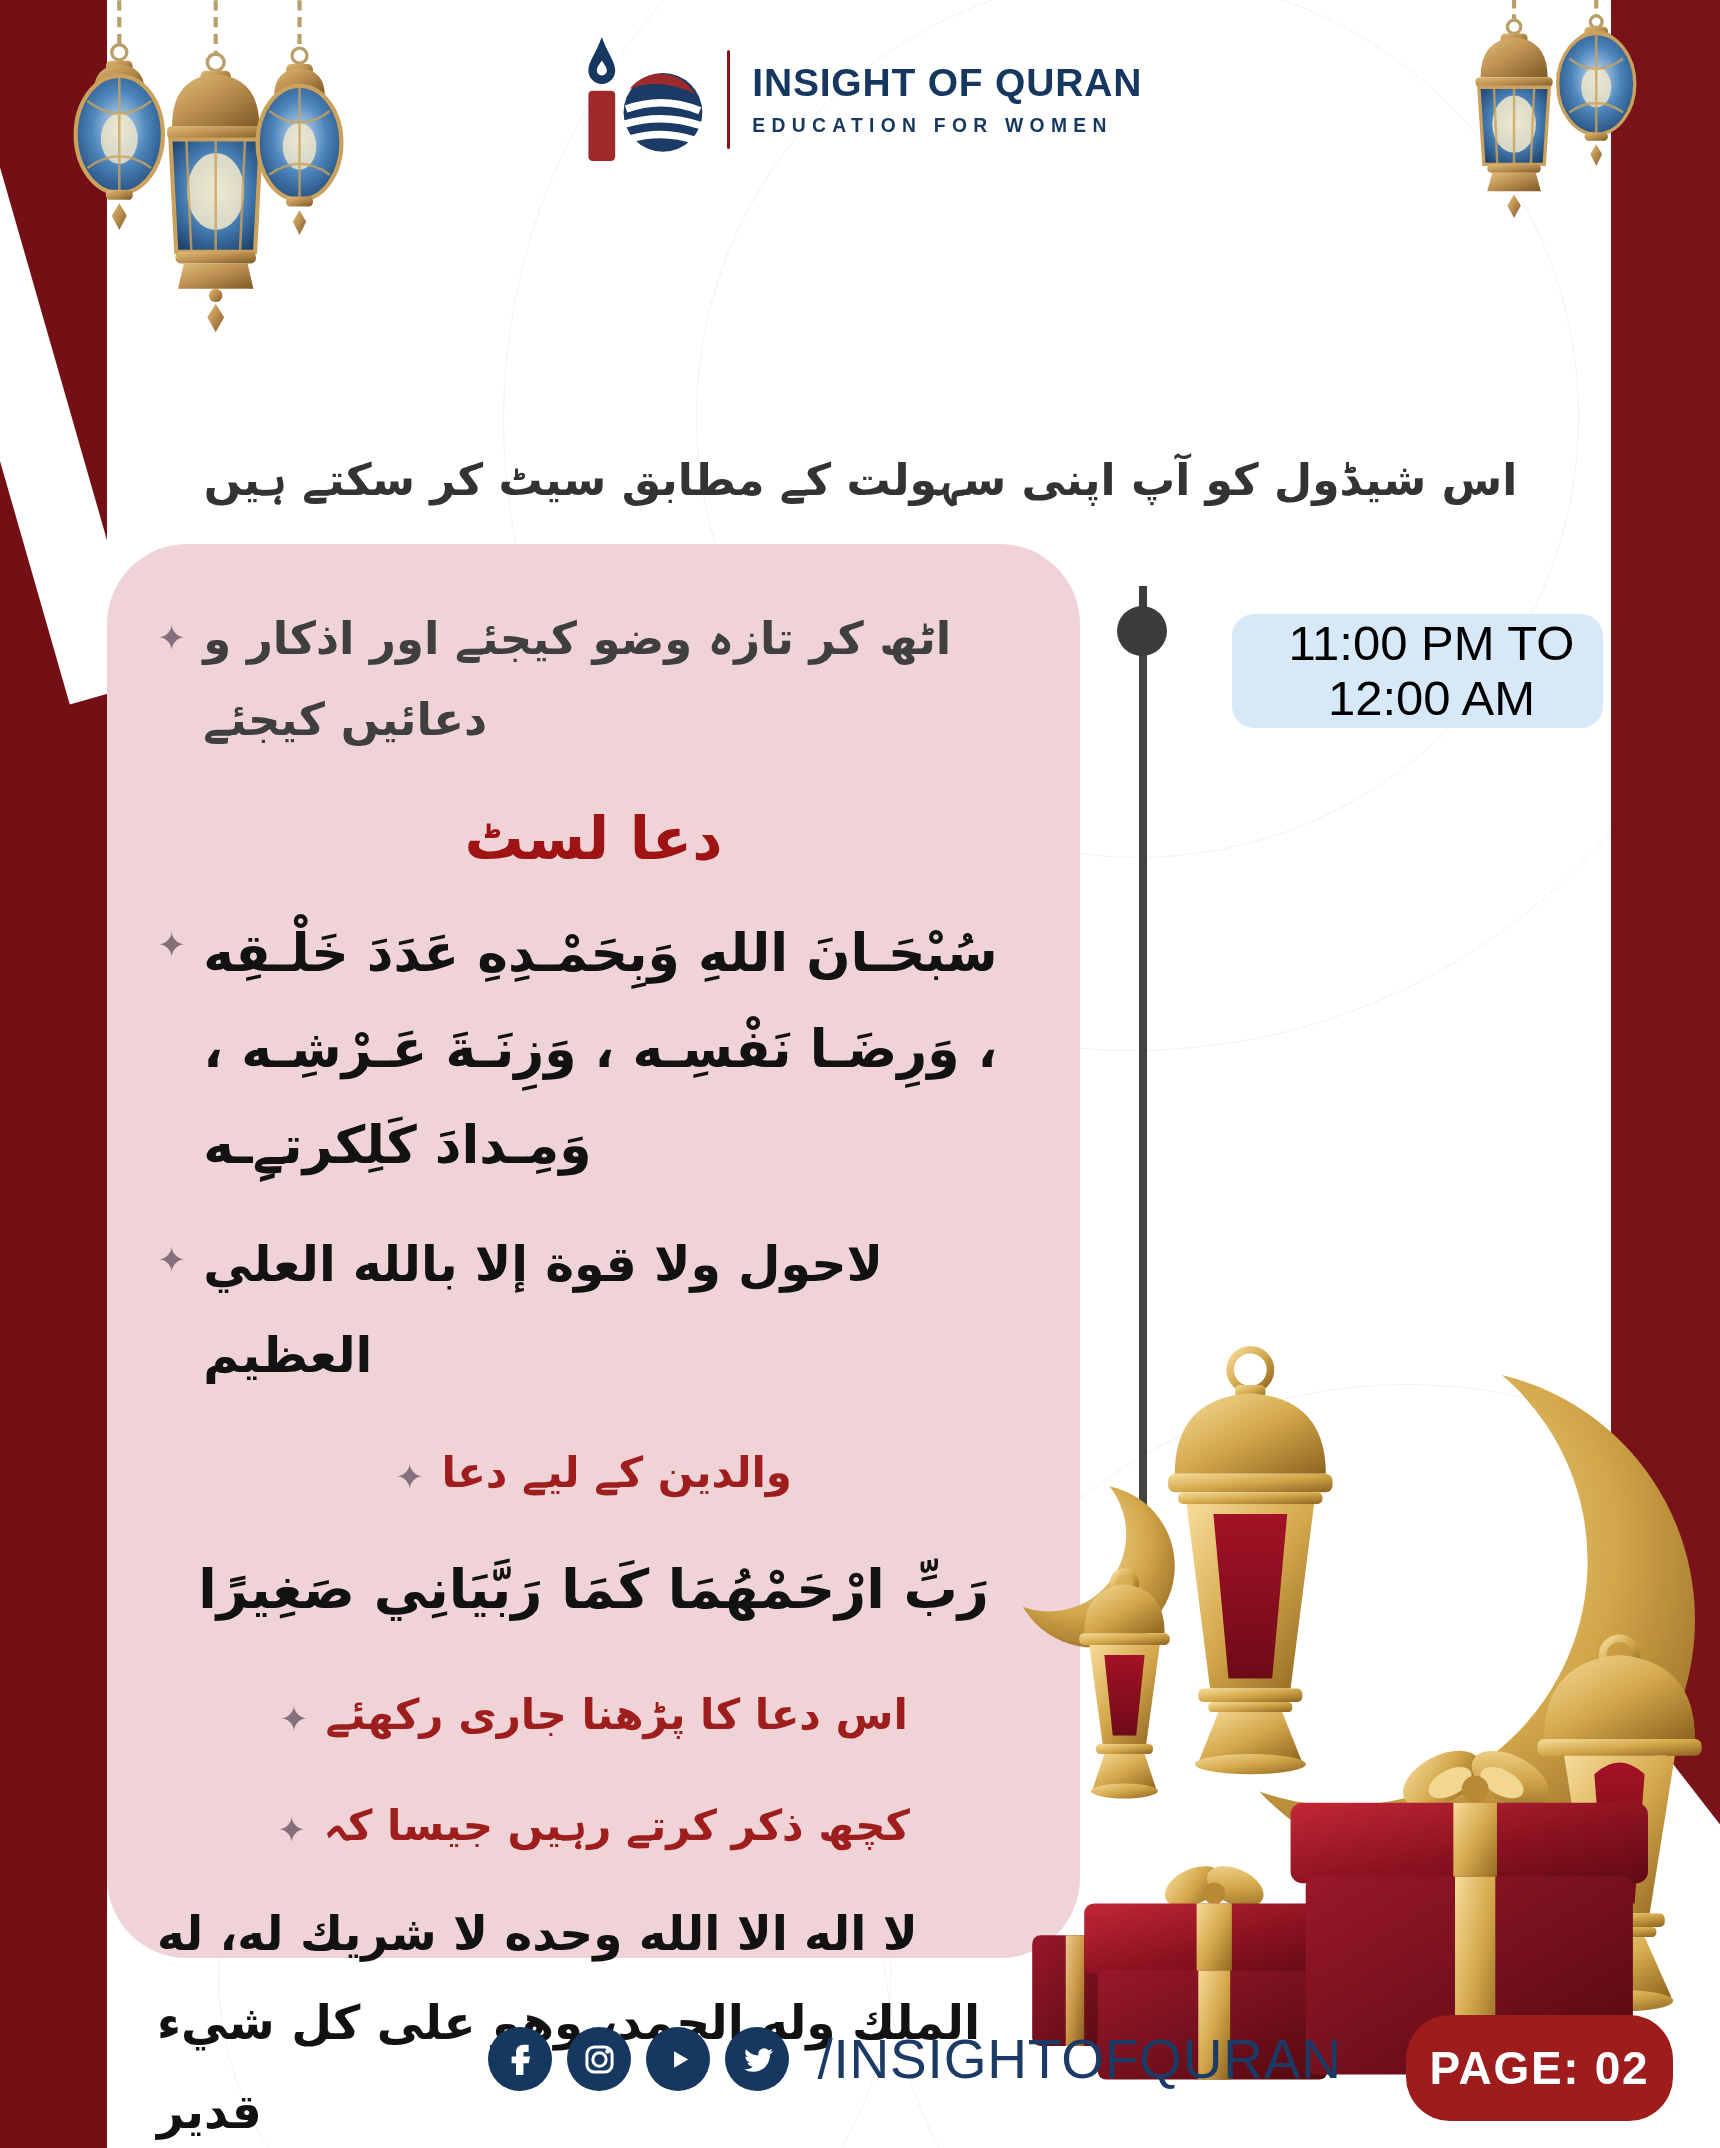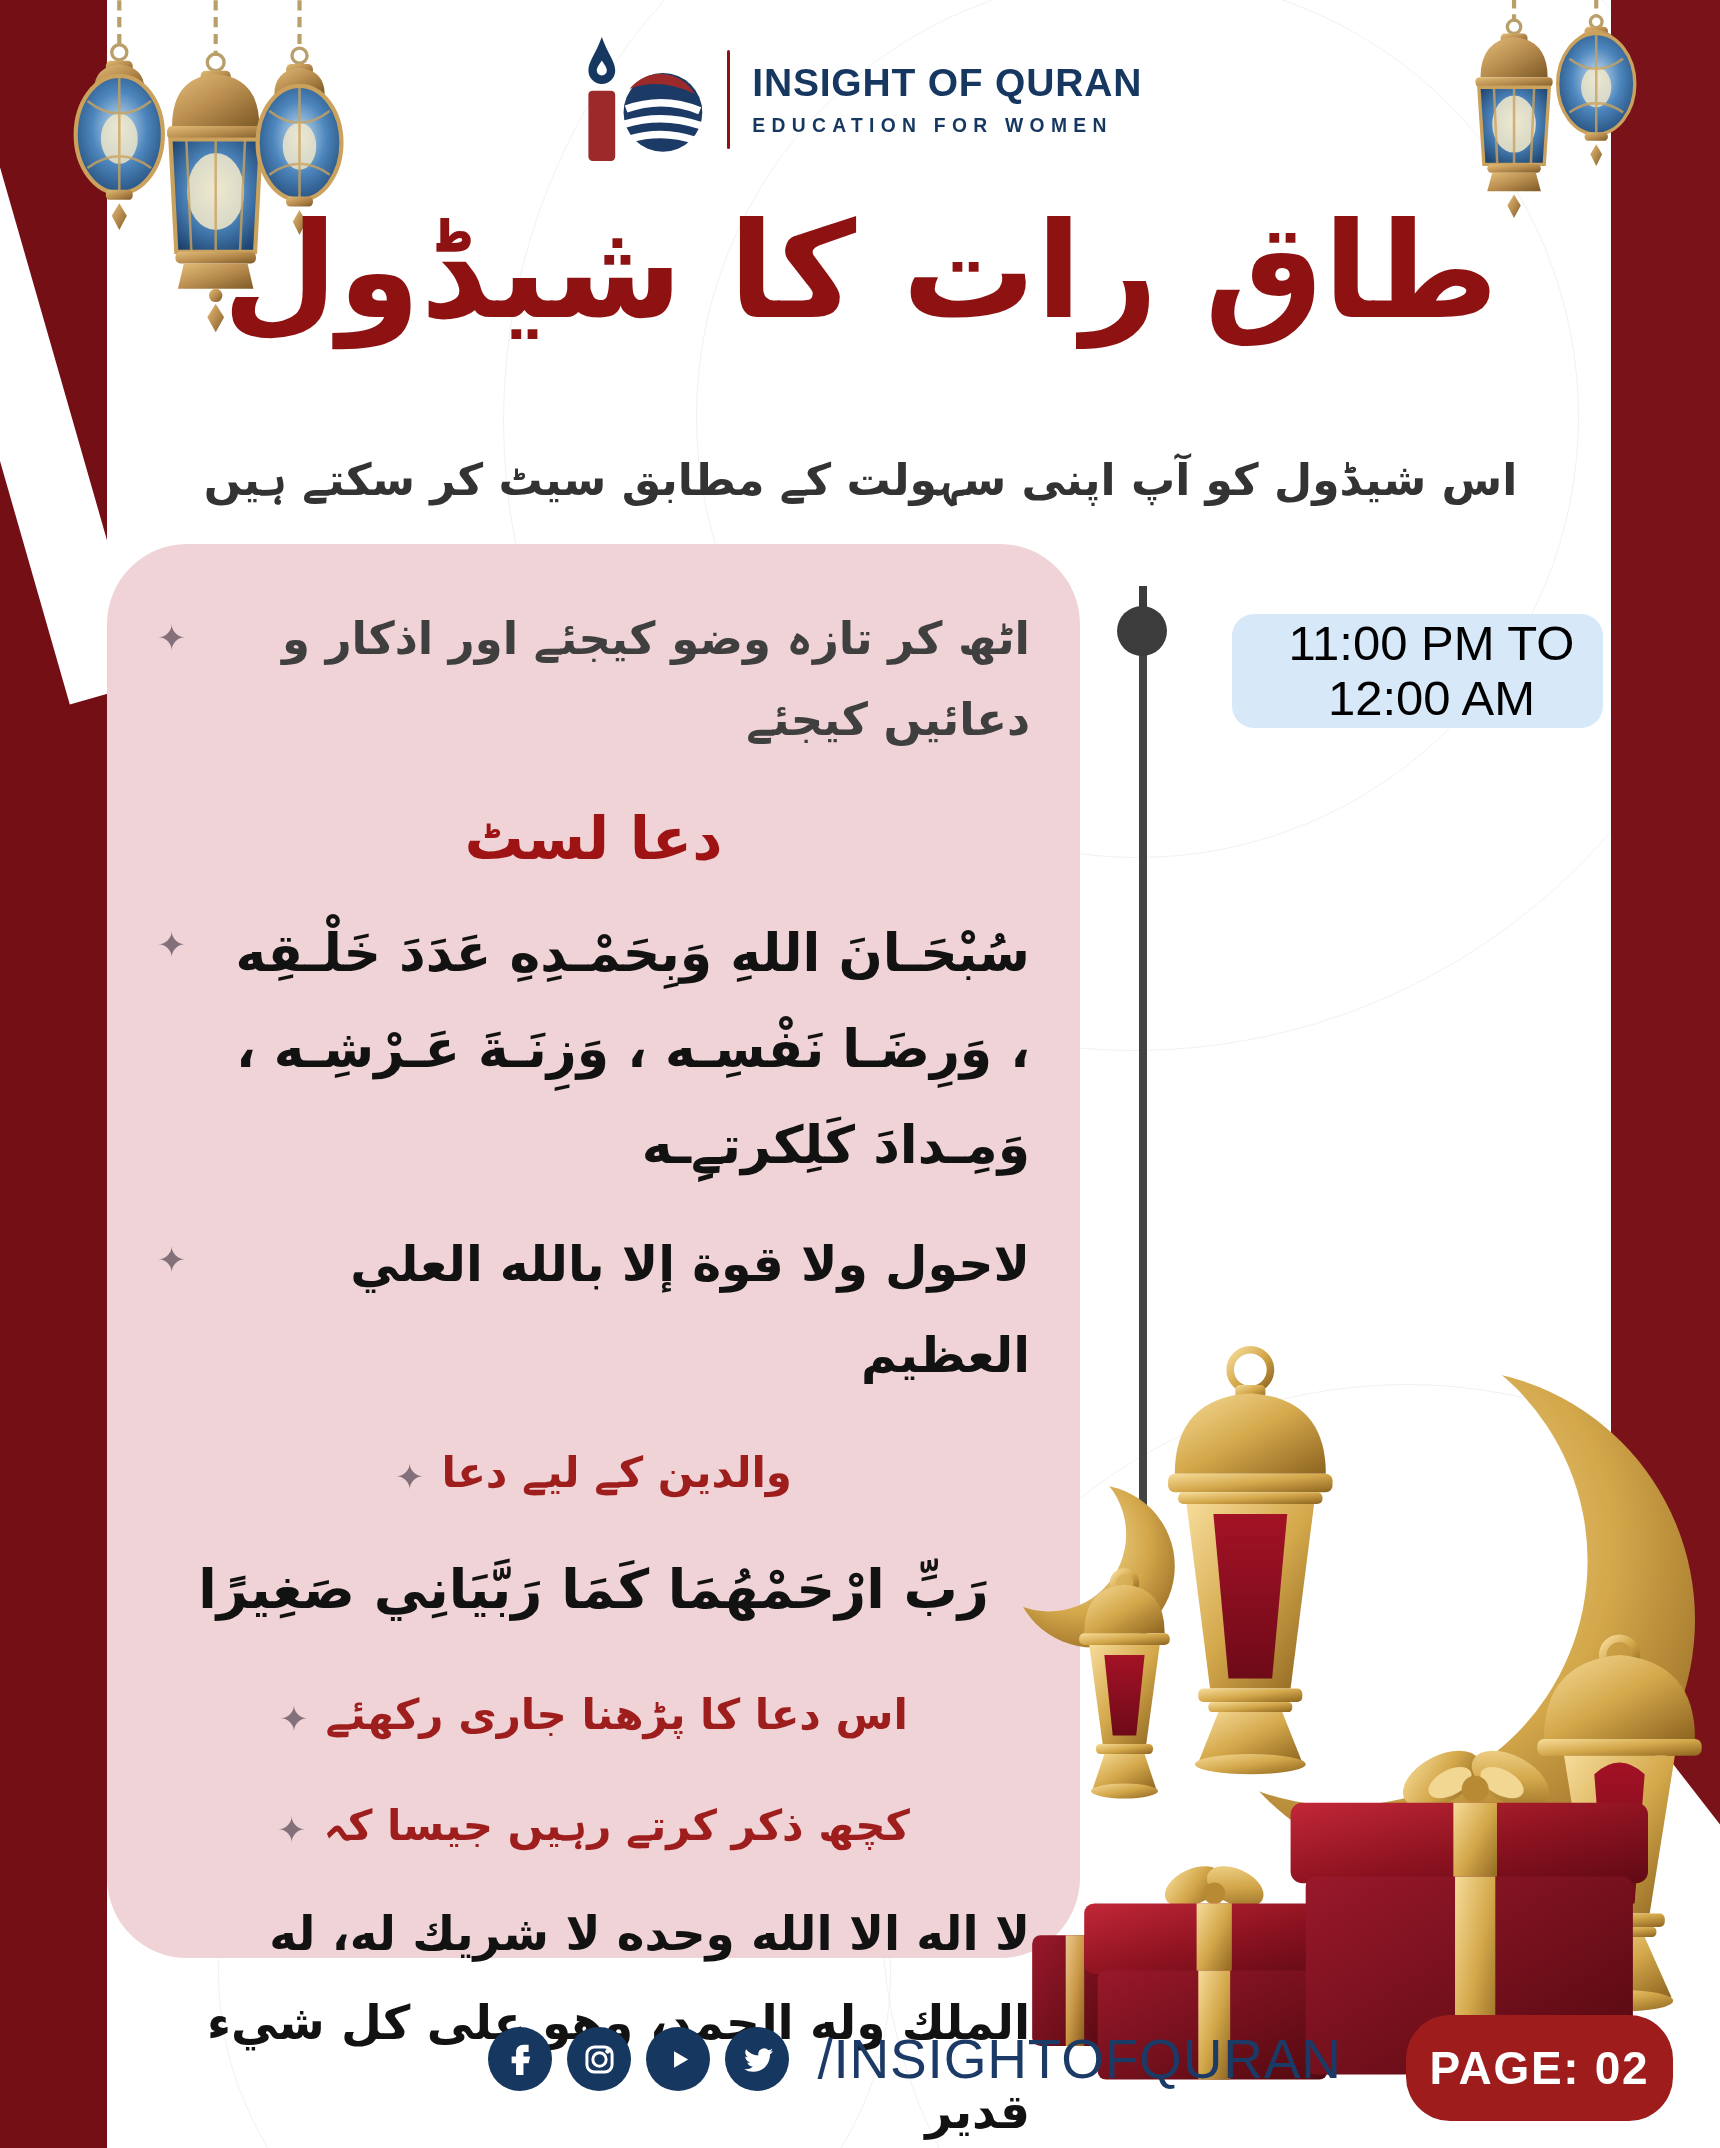--- a/index.html
+++ b/index.html
@@ -31,21 +31,21 @@
   .main-title{position:absolute;left:0;right:0;top:172px;text-align:center;font-size:133px;
         font-weight:700;color:#8e1212;z-index:5;line-height:1.5;}
   .subtitle{position:absolute;left:0;right:0;top:445px;text-align:center;font-size:44px;
         font-weight:700;color:#333333;z-index:5;line-height:1.6;}
   
   .dua-panel{position:absolute;left:107px;top:544px;width:973px;height:1414px;background:#efd3d6;
         border-radius:80px;z-index:2;padding:25px 50px 34px 50px;box-sizing:border-box;}
   .dua-row{display:flex;justify-content:center;align-items:flex-start;gap:17px;}
   .star{flex:0 0 auto;color:#83707a;font-size:35px;line-height:1;margin-top:22px;}
   .star::before{content:"\2726";}
-  .dua-text{text-align:right;}
+  .dua-text{text-align:left;}
   .urdu-gray{font-size:45px;font-weight:700;color:#3f3f3f;line-height:1.8;}
   .heading-red{font-size:59px;font-weight:700;color:#9e1414;line-height:1.6;}
   .arabic-black{font-size:52px;font-weight:700;color:#121212;line-height:1.85;}
   .urdu-red{font-size:42px;font-weight:700;color:#9e1d1d;line-height:1.7;}
   .m1{margin-top:29px;}.m2{margin-top:32px;}.m3{margin-top:18.5px;}.m4{margin-top:27px;}
   .m5{margin-top:35px;}.m6{margin-top:32px;}.m7{margin-top:39px;}.m8{margin-top:32px;}
   .m9{margin-top:40px;}.m10{margin-top:27px;}
   .fs-a{font-size:54px;}.fs-b{font-size:49px;}.fs-c{font-size:47px;line-height:1.9;}
   
   .tl-stub{position:absolute;left:1139px;top:586px;width:7.6px;height:23.5px;background:#3c3c3c;z-index:4;}
@@ -183,21 +183,20 @@
       <path d="M60 68 a47 47 0 0 1 78 6 q-42 -20 -78 -6 z" fill="#9c2a2a"></path>
       <path d="M56 92 q44 -16 88 2 M54 110 q46 -14 92 2 M60 128 q40 -12 80 2" stroke="#ffffff" stroke-width="9" fill="none"></path>
     </svg>
     <div class="logo-divider"></div>
     <div class="brand-text">
       <div class="brand-name">INSIGHT OF QURAN</div>
       <div class="brand-tagline">EDUCATION FOR WOMEN</div>
     </div>
   </div>
 
-  <div class="main-title rtl">طاق رات کا شیڈول</div>
   <div class="subtitle rtl">اس شیڈول کو آپ اپنی سہولت کے مطابق سیٹ کر سکتے ہیں</div>
 
   <div class="dua-panel">
     <div class="dua-row m1">
       <span class="star"></span>
       <div class="dua-text rtl urdu-gray">اٹھ کر تازہ وضو کیجئے اور اذکار و دعائیں کیجئے</div>
     </div>
     <div class="dua-row m2">
       <div class="dua-text rtl heading-red">دعا لسٹ</div>
     </div>

